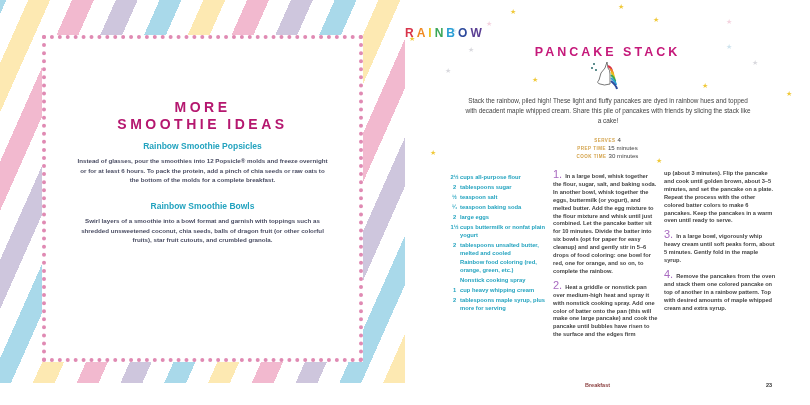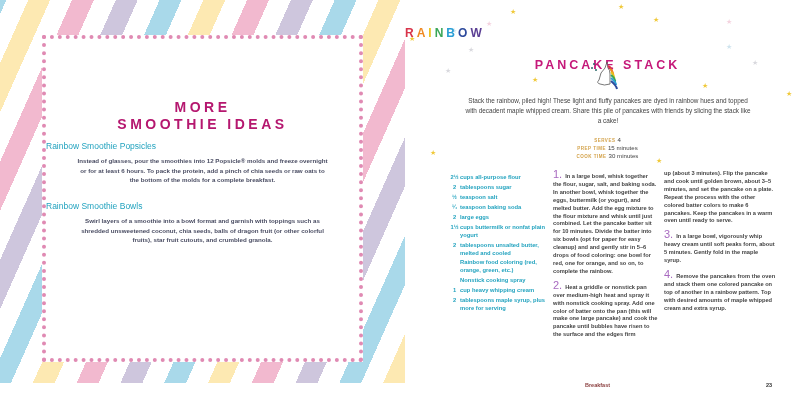--- a/index.html
+++ b/index.html
@@ -22,42 +22,42 @@
     .sidebar-box {
       position: absolute; left: 42px; top: 35px; width: 321px; height: 327px;
       background: #ffffff;
       border: 4px dotted #e08ab3;
     }
     .box-title {
       position: absolute; left: 0; right: 0; top: 60px; text-align: center;
       color: #b5176f; font-weight: bold; font-size: 14px; letter-spacing: 3.5px; line-height: 17px;
     }
     .box-sub {
-      position: absolute; left: 0; right: 0; 
-      color: #23a3bf; font-weight: normal; font-size: 8.5px;
+      position: absolute; left: 0; right: 0; text-align: center;
+      color: #23a3bf; font-weight: bold; font-size: 8.5px;
     }
     .box-body {
       position: absolute; left: 30px; right: 30px; text-align: center;
       color: #4a4d63; font-size: 6.2px; line-height: 9.6px; font-weight: bold;
     }
     .folio-left {
       position: absolute; left: 41px; top: 382px; font-size: 5.5px; font-weight: bold; color: #333;
     }
 
     
     .page-right { position: absolute; left: 405px; top: 0; width: 405px; height: 405px; background: #fff; overflow: hidden; }
     .star { position: absolute; font-size: 7px; line-height: 7px; }
     .title-rainbow {
       position: absolute; left: 0; right: 0; top: 26px; text-align: left;
       font-weight: bold; font-size: 12px; letter-spacing: 3px;
     }
     .title-rainbow span { display: inline-block; }
     .title-main {
       position: absolute; left: 0; right: 0; top: 45px; text-align: center;
-      color: #c5197a; font-weight: bold; font-size: 12.5px; letter-spacing: 3px; margin-top: 13px;
+      color: #c5197a; font-weight: bold; font-size: 12.5px; letter-spacing: 3px;
     }
     .unicorn { position: absolute; left: 185px; top: 60px; width: 34px; height: 32px; }
     .intro {
       position: absolute; left: 58px; width: 290px; top: 96px; text-align: center;
       font-size: 6.4px; line-height: 10px; color: #444;
     }
     .meta { position: absolute; left: 0; right: 0; text-align: center; font-size: 6.1px; color: #444; }
     .meta .lbl { color: #d3a24a; font-size: 4.5px; font-weight: bold; letter-spacing: 0.5px; margin-right: 2px; }
 
     .ingredients { position: absolute; left: 44px; top: 174px; width: 100px; }

